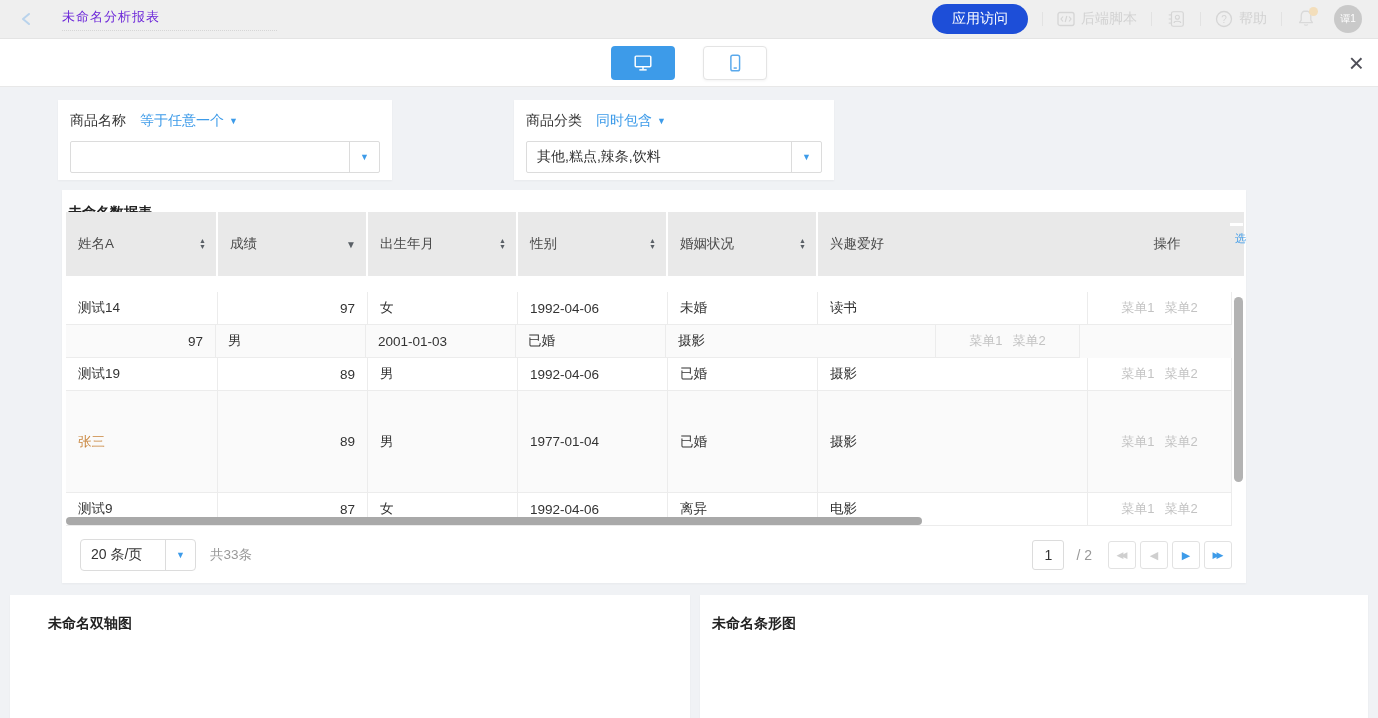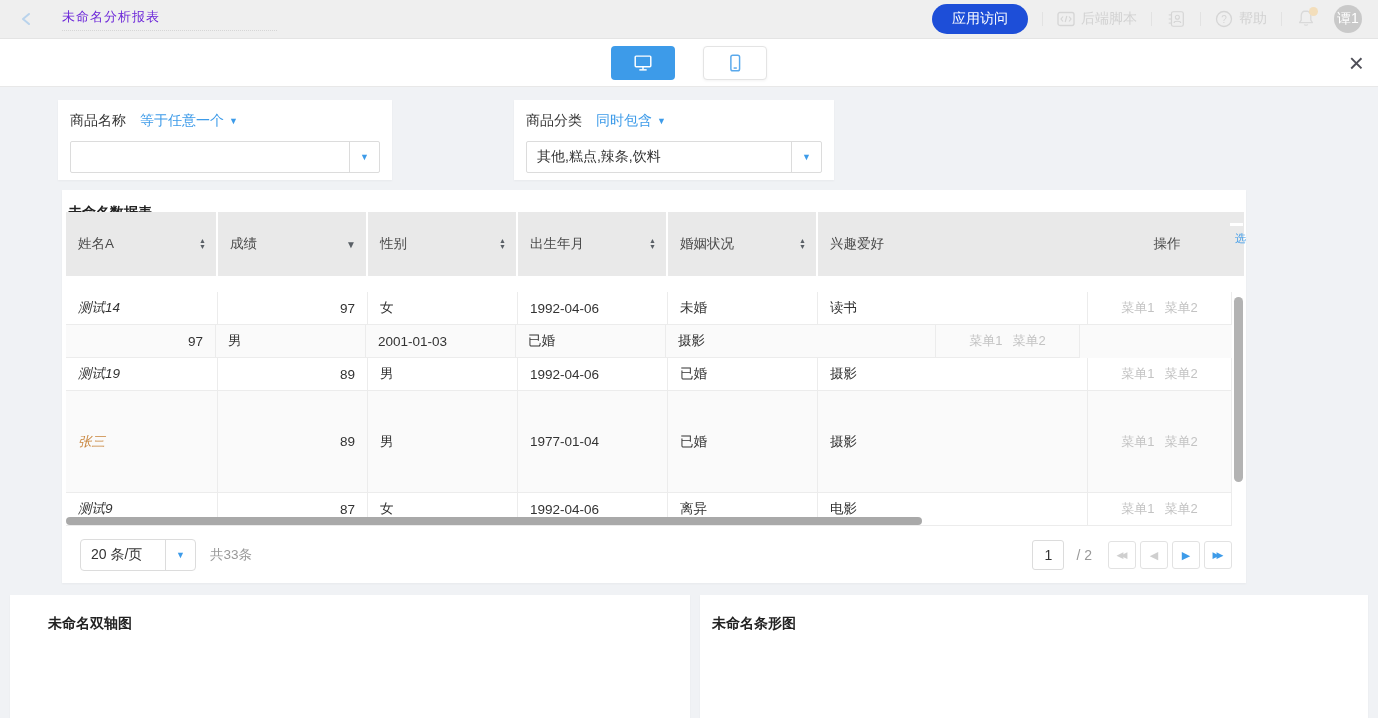--- a/index.html
+++ b/index.html
@@ -12,21 +12,21 @@
   .back-btn { width:22px; height:22px; display:flex; align-items:center; justify-content:center; cursor:pointer; }
   .report-title { margin-left:24px; font-size:13px; color:#6d28d9; letter-spacing:1px;
     padding:0 4px 4px 0; border-bottom:1px dotted #d6d6d6; min-width:215px; }
   .hdr-right { display:flex; align-items:center; }
   .pill-btn { background:#1d4ed8; color:#fff; font-size:14px; padding:6px 20px; border-radius:15px; cursor:pointer; }
   .hdr-divider { width:1px; height:14px; background:#e2e2e2; margin:0 14px; }
   .hdr-item { display:flex; align-items:center; gap:6px; color:#d2d2d2; font-size:14px; cursor:pointer; }
   .bell-wrap { position:relative; width:22px; height:22px; }
   .bell-dot { position:absolute; top:-1px; right:0px; width:9px; height:9px; border-radius:50%; background:#f3debb; }
   .avatar { width:28px; height:28px; border-radius:50%; background:#c9c9c9; color:#fff;
-    font-size:14px; display:flex; align-items:center; justify-content:center; margin-left:16px; cursor:pointer; }
+    font-size:10px; display:flex; align-items:center; justify-content:center; margin-left:16px; cursor:pointer; }
 
   
   .preview-toolbar { height:48px; background:#fff; border-bottom:1px solid #e8e8e8; position:relative;
     display:flex; align-items:center; justify-content:center; gap:28px; }
   .device-btn { width:64px; height:34px; border-radius:4px; display:flex; align-items:center; justify-content:center; cursor:pointer; }
   .device-btn.active { background:#3D9BE9; }
   .device-btn.inactive { background:#fff; border:1px solid #e4e4e4; box-shadow:0 1px 3px rgba(0,0,0,.05); }
   .close-btn { position:absolute; right:14px; top:50%; transform:translateY(-50%); font-size:26px; line-height:1;
     color:#4f4f58; cursor:pointer; font-weight:400; }
 
@@ -57,21 +57,21 @@
   .hdr-dash { position:absolute; right:3px; top:33px; width:13px; height:3px; background:#fff; }
   .hdr-clip { position:absolute; right:0; top:41px; width:11px; height:16px; overflow:hidden;
     color:#3D9BE9; font-size:11px; white-space:nowrap; }
 
   .tbl-body { position:absolute; left:4px; top:102px; width:1166px; height:235px; overflow:hidden; }
   .trow { display:flex; height:33px; background:#fff; }
   .trow.alt { background:#fafafa; }
   .trow.tall { height:102px; }
   .td { display:flex; align-items:center; padding:0 12px; font-size:13.5px; color:#333;
     border-right:1px solid #ececec; border-bottom:1px solid #ececec; overflow:hidden; white-space:nowrap; }
-  .c0 { width:152px;font-style:italic; } .c1 { width:150px; justify-content:flex-end; }
+  .c0 { width:152px; } .c1 { width:150px; justify-content:flex-end; }
   .c2,.c3,.c4 { width:150px; } .c5 { width:270px; } .c6 { width:144px; justify-content:center; gap:10px; }
   .name-link { color:#C9863E; cursor:pointer; }
   .action-link { color:#c3c3c3; font-size:13px; cursor:pointer; }
 
   .h-scrollbar { position:absolute; left:4px; top:327px; width:856px; height:8px; border-radius:4px; background:#a9a9a9; cursor:pointer; }
   .v-scrollbar { position:absolute; right:3px; top:107px; width:9px; height:185px; border-radius:5px; background:#b3b3b3; cursor:pointer; }
 
   .tbl-pagination { position:absolute; left:4px; right:0; top:337px; height:56px;
     display:flex; align-items:center; padding:0 14px; }
   .page-size-select { width:116px; height:32px; border:1px solid #dcdcdc; border-radius:4px;
@@ -210,29 +210,29 @@
         <span>姓名A</span>
         <span class="sorter">
           <span>▲</span>
           <span>▼</span>
         </span>
       </div>
       <div class="th h1">
         <span>成绩</span>
         <span class="sort-desc">▼</span>
       </div>
-      <div class="th h2">
-        <span>性别</span>
+      <div class="th h3">
+        <span>出生年月</span>
         <span class="sorter">
           <span>▲</span>
           <span>▼</span>
         </span>
       </div>
-      <div class="th h3">
-        <span>出生年月</span>
+      <div class="th h2">
+        <span>性别</span>
         <span class="sorter">
           <span>▲</span>
           <span>▼</span>
         </span>
       </div>
       <div class="th h4">
         <span>婚姻状况</span>
         <span class="sorter">
           <span>▲</span>
           <span>▼</span>

